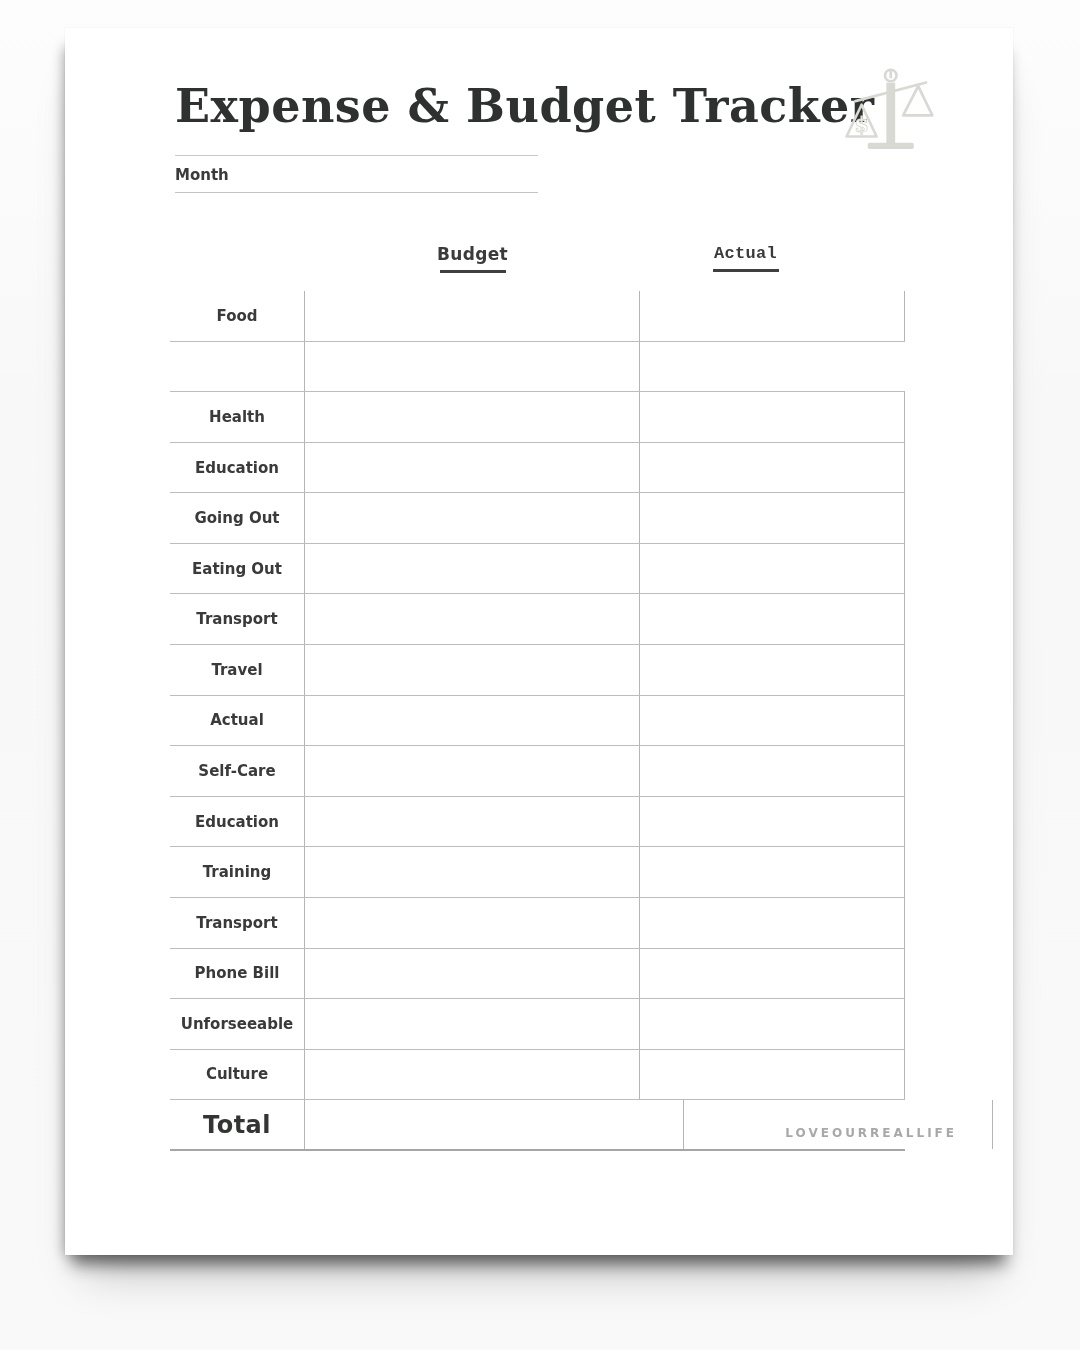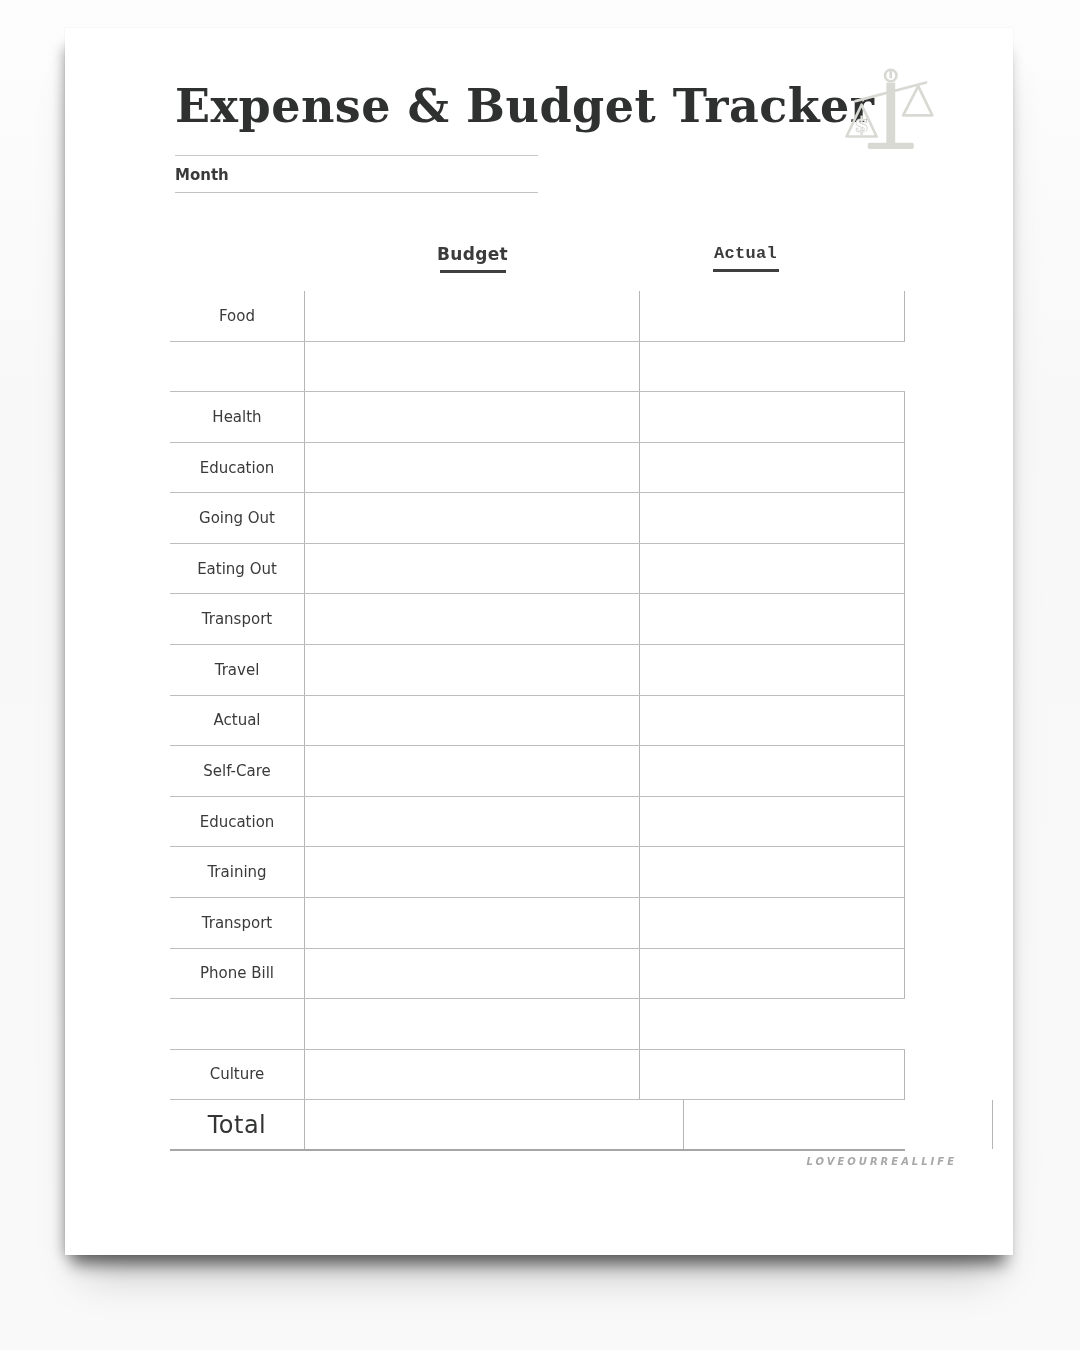--- a/index.html
+++ b/index.html
@@ -71,33 +71,32 @@
   .table-row {
     height: calc(860px / 17);
     display: grid;
     grid-template-columns: 135px 335px 265px;
     border-bottom: 1px solid #bdbdbd;
   }
   .table-row:last-child { border-bottom: 2px solid #a6a6a6; gap: 44px; }
   .cell { height: 100%; }
   .row-label {
     display: flex; align-items: center; justify-content: center;
-    font-size: 15px; font-weight: 400; color: #3a3a3a;
+    font-size: 15px; font-weight: 700; color: #3a3a3a;
     border-right: 1px solid #b5b5b5;
     text-align: center;
   }
   .value-cell { border-right: 1px solid #b5b5b5; }
   .table-row.emphasis .row-label { font-size: 24px; letter-spacing: 0.5px; color: #333533; }
 
   .brand-watermark {
-    position: absolute; right: 56px; top: 1128px;
-    font-size: 10px; font-weight: 600;
+    position: absolute; right: 56px; top: 1098px;
+    font-size: 12px; font-weight: 600;
     letter-spacing: 3px;
     color: #a8a8a8;
-    font-style: italic;
   }
 </style>
 </head>
 <body>
 
 <div class="stage">
   <div class="paper">
 
     <div class="page-title">Expense &amp; Budget Tracker</div>
     <div class="rule title-rule"></div>
@@ -210,20 +209,21 @@
           <div class="cell value-cell"></div>
         </div>
 
         <div class="table-row">
           <div class="cell row-label">Phone Bill</div>
           <div class="cell value-cell"></div>
           <div class="cell value-cell"></div>
         </div>
 
         <div class="table-row">
+          <div class="cell row-label">Unforseeable</div>
           <div class="cell value-cell"></div>
           <div class="cell value-cell"></div>
         </div>
 
         <div class="table-row">
           <div class="cell row-label">Culture</div>
           <div class="cell value-cell"></div>
           <div class="cell value-cell"></div>
         </div>
 

